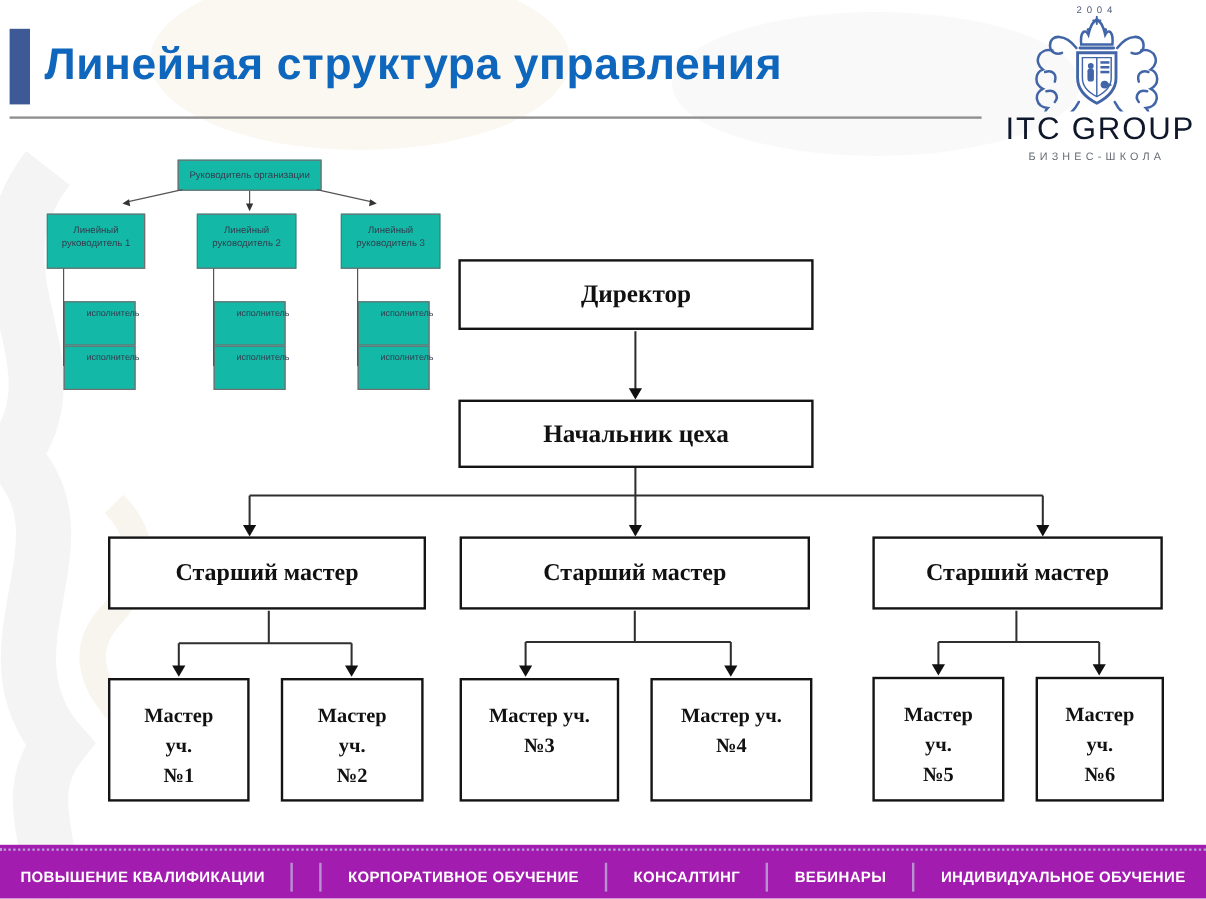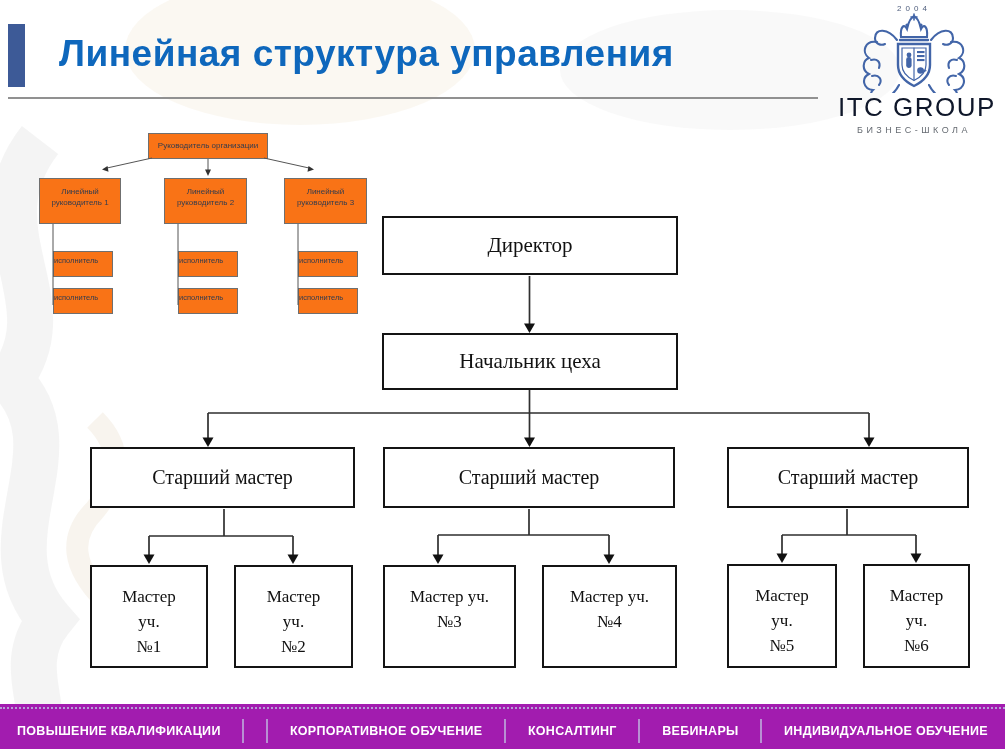--- a/index.html
+++ b/index.html
@@ -7,41 +7,41 @@
     position:relative;width:1005px;height:749px;background:#ffffff;
     overflow:hidden;font-family:"Liberation Sans",sans-serif;
   }
   
   .wm{position:absolute;z-index:0;pointer-events:none;}
   
   .accent-bar{position:absolute;left:8px;top:24px;width:17px;height:63px;background:#3d5a97;z-index:2;}
   .page-title{
     position:absolute;left:37px;top:33px;width:790px;z-index:2;
     font-size:37px;font-weight:bold;letter-spacing:.5px;color:#0e67bc;
-    font-family:"Liberation Sans",sans-serif;white-space:nowrap;margin-left:22px;
+    font-family:"Liberation Sans",sans-serif;white-space:nowrap;
   }
   .title-rule{position:absolute;left:8px;top:97px;width:810px;height:2px;background:#919191;z-index:2;}
   
   .logo{position:absolute;left:838px;top:4px;width:152px;z-index:2;text-align:center;}
   .logo-year{display:block;font-size:8px;letter-spacing:4px;color:#51607f;margin-bottom:0;}
   .logo-crest{display:block;margin:0 auto;}
   .logo-name{display:block;font-size:26px;letter-spacing:1.5px;color:#0f172a;line-height:1.05;margin-top:1px;white-space:nowrap;}
   .logo-tagline{display:block;font-size:9px;letter-spacing:3.5px;color:#666b72;margin-top:4px;white-space:nowrap;}
   
   .mini-box{
-    position:absolute;box-sizing:border-box;background:#f97316;border:1px solid #6f6f6f;
+    position:absolute;box-sizing:border-box;background:#14b8a6;border:1px solid #6f6f6f;
     color:#333c4e;text-align:center;z-index:2;font-family:"Liberation Sans",sans-serif;
   }
   .mini-root{left:148px;top:133px;width:120px;height:26px;font-size:8px;line-height:24px;white-space:nowrap;}
   .mini-mgr{width:83px;height:46px;font-size:8px;line-height:11px;padding-top:7px;}
-  .mini-exec{width:60px;height:26px;font-size:7.5px;line-height:17px;text-align:left;padding-left:0;}
+  .mini-exec{width:60px;height:37px;font-size:7.5px;line-height:17px;text-align:left;padding-left:18px;}
   
   .box{
     position:absolute;box-sizing:border-box;background:#fff;border:2px solid #141414;
-    color:#111;z-index:2;font-family:"Liberation Serif",serif;font-weight:normal;
+    color:#111;z-index:2;font-family:"Liberation Serif",serif;font-weight:bold;
     display:flex;align-items:center;justify-content:center;text-align:center;
   }
   .box-l{font-size:21px;}
   .box-m{font-size:20px;}
   .box-s{font-size:17px;display:block;padding-top:17px;line-height:25px;}
   
   .overlay{position:absolute;left:0;top:0;z-index:5;pointer-events:none;}
   
   .footer{position:absolute;left:0;right:0;top:704px;bottom:0;background:#a21caf;z-index:3;}
   .footer::before{

